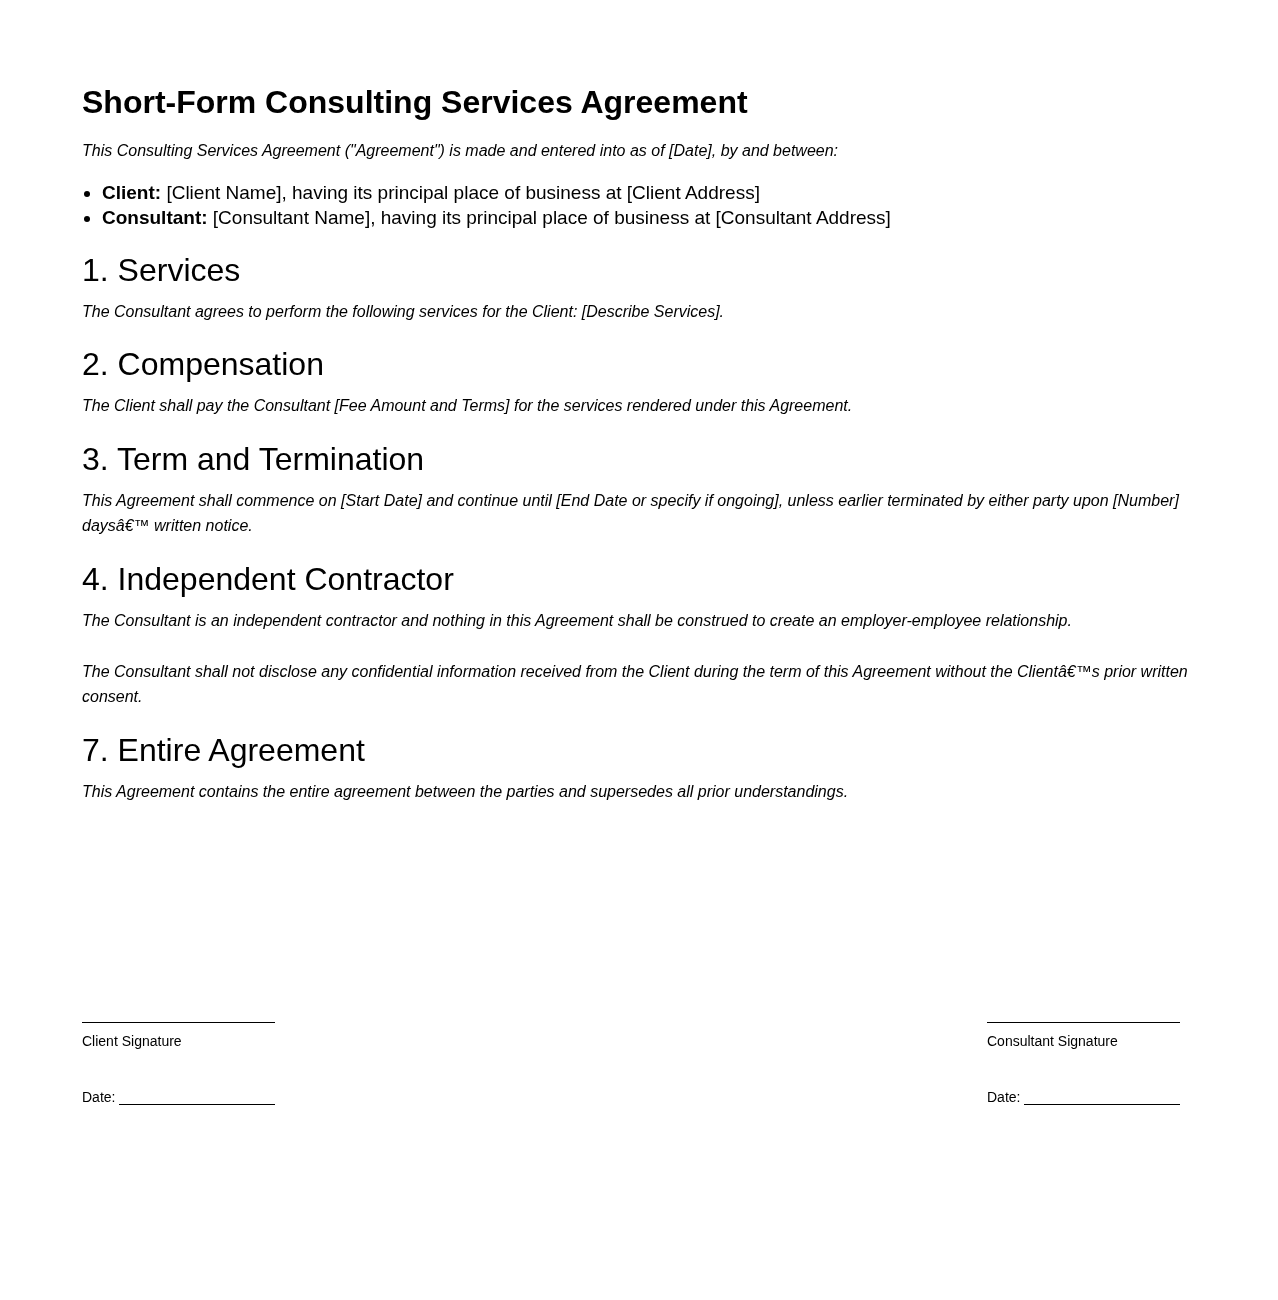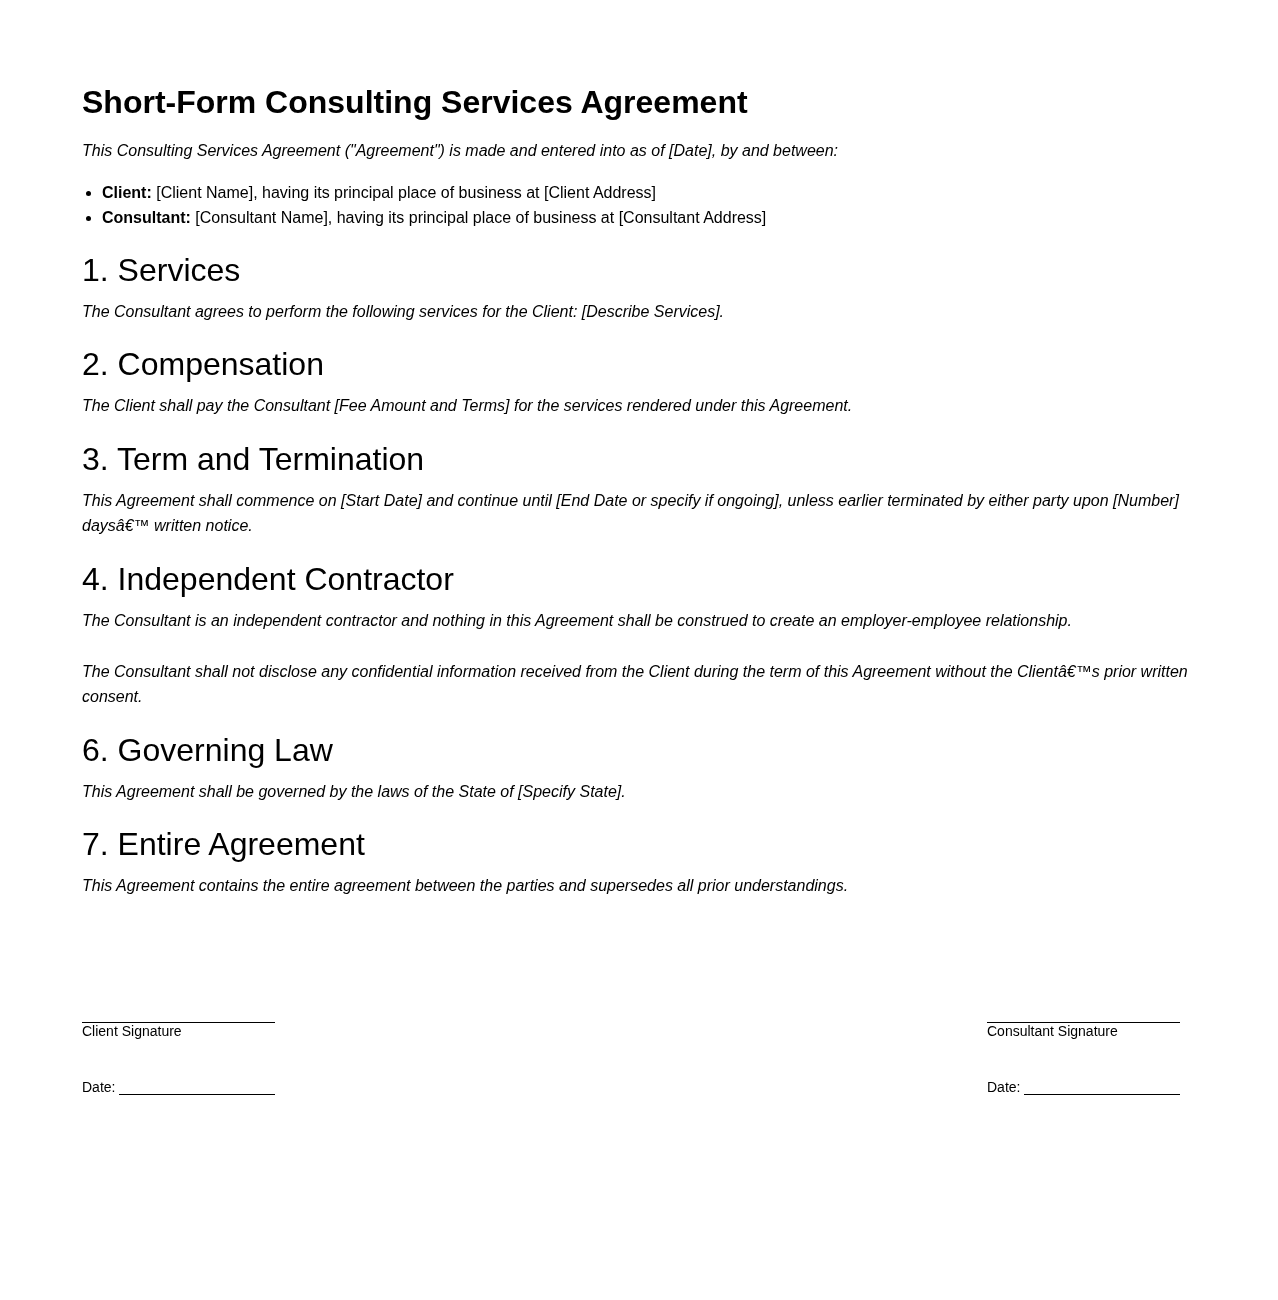--- a/index.html
+++ b/index.html
@@ -4,31 +4,31 @@
 <style>
   html, body { margin: 0; padding: 0; background: #ffffff; }
   body {
     width: 1278px; height: 1300px; position: relative; overflow: hidden;
     font-family: "Liberation Sans", sans-serif; color: #000;
   }
   .doc { position: absolute; left: 82px; top: 80px; width: 1114px; }
   h1 { font-size: 32px; font-weight: bold; margin: 0; line-height: 44px; }
   p { font-size: 16px; line-height: 25.6px; margin: 0; font-style: italic; }
   .intro { margin-top: 14px; }
-  ul { margin: 16px 0 0 0; padding-left: 20px; font-size: 16px; line-height: 25px; }
+  ul { margin: 16px 0 0 0; padding-left: 20px; font-size: 19px; line-height: 25px; }
   ul li b { font-weight: bold; }
   h2 { font-size: 32px; font-weight: normal; margin: 0; line-height: 30px; }
   .section { margin-top: 25px; }
   .section p { margin-top: 14px; }
   .sigs { position: absolute; top: 1022px; left: 82px; width: 1114px; }
   .sig { position: absolute; top: 0; width: 193px; font-size: 14px; }
   .sig.left { left: 0; }
   .sig.right { right: 16px; }
   .sig-line { border-top: 1px solid #000; width: 193px; height: 0; }
-  .sig-label { margin-top: 0; line-height: 17px; }
+  .sig-label { margin-top: 10px; line-height: 17px; }
   .date-row { margin-top: 39px; display: flex; align-items: center; line-height: 17px; }
   .date-blank { flex: 1; border-bottom: 1px solid #000; margin-left: 4px; height: 14px; }
 </style>
 </head>
 <body>
 
 <div class="doc">
   <h1>Short-Form Consulting Services Agreement</h1>
   <p class="intro">This Consulting Services Agreement ("Agreement") is made and entered into as of [Date], by and between:</p>
   <ul>
@@ -49,24 +49,20 @@
     <p>This Agreement shall commence on [Start Date] and continue until [End Date or specify if ongoing], unless earlier terminated by either party upon [Number] daysâ€™ written notice.</p>
   </div>
   <div class="section">
     <h2>4. Independent Contractor</h2>
     <p>The Consultant is an independent contractor and nothing in this Agreement shall be construed to create an employer-employee relationship.</p>
   </div>
   <div class="section">
     <p>The Consultant shall not disclose any confidential information received from the Client during the term of this Agreement without the Clientâ€™s prior written consent.</p>
   </div>
   <div class="section">
-    <h2>6. Governing Law</h2>
-    <p>This Agreement shall be governed by the laws of the State of [Specify State].</p>
-  </div>
-  <div class="section">
     <h2>7. Entire Agreement</h2>
     <p>This Agreement contains the entire agreement between the parties and supersedes all prior understandings.</p>
   </div>
 </div>
 
 <div class="sigs">
   <div class="sig left">
     <div class="sig-line"></div>
     <div class="sig-label">Client Signature</div>
     <div class="date-row">

